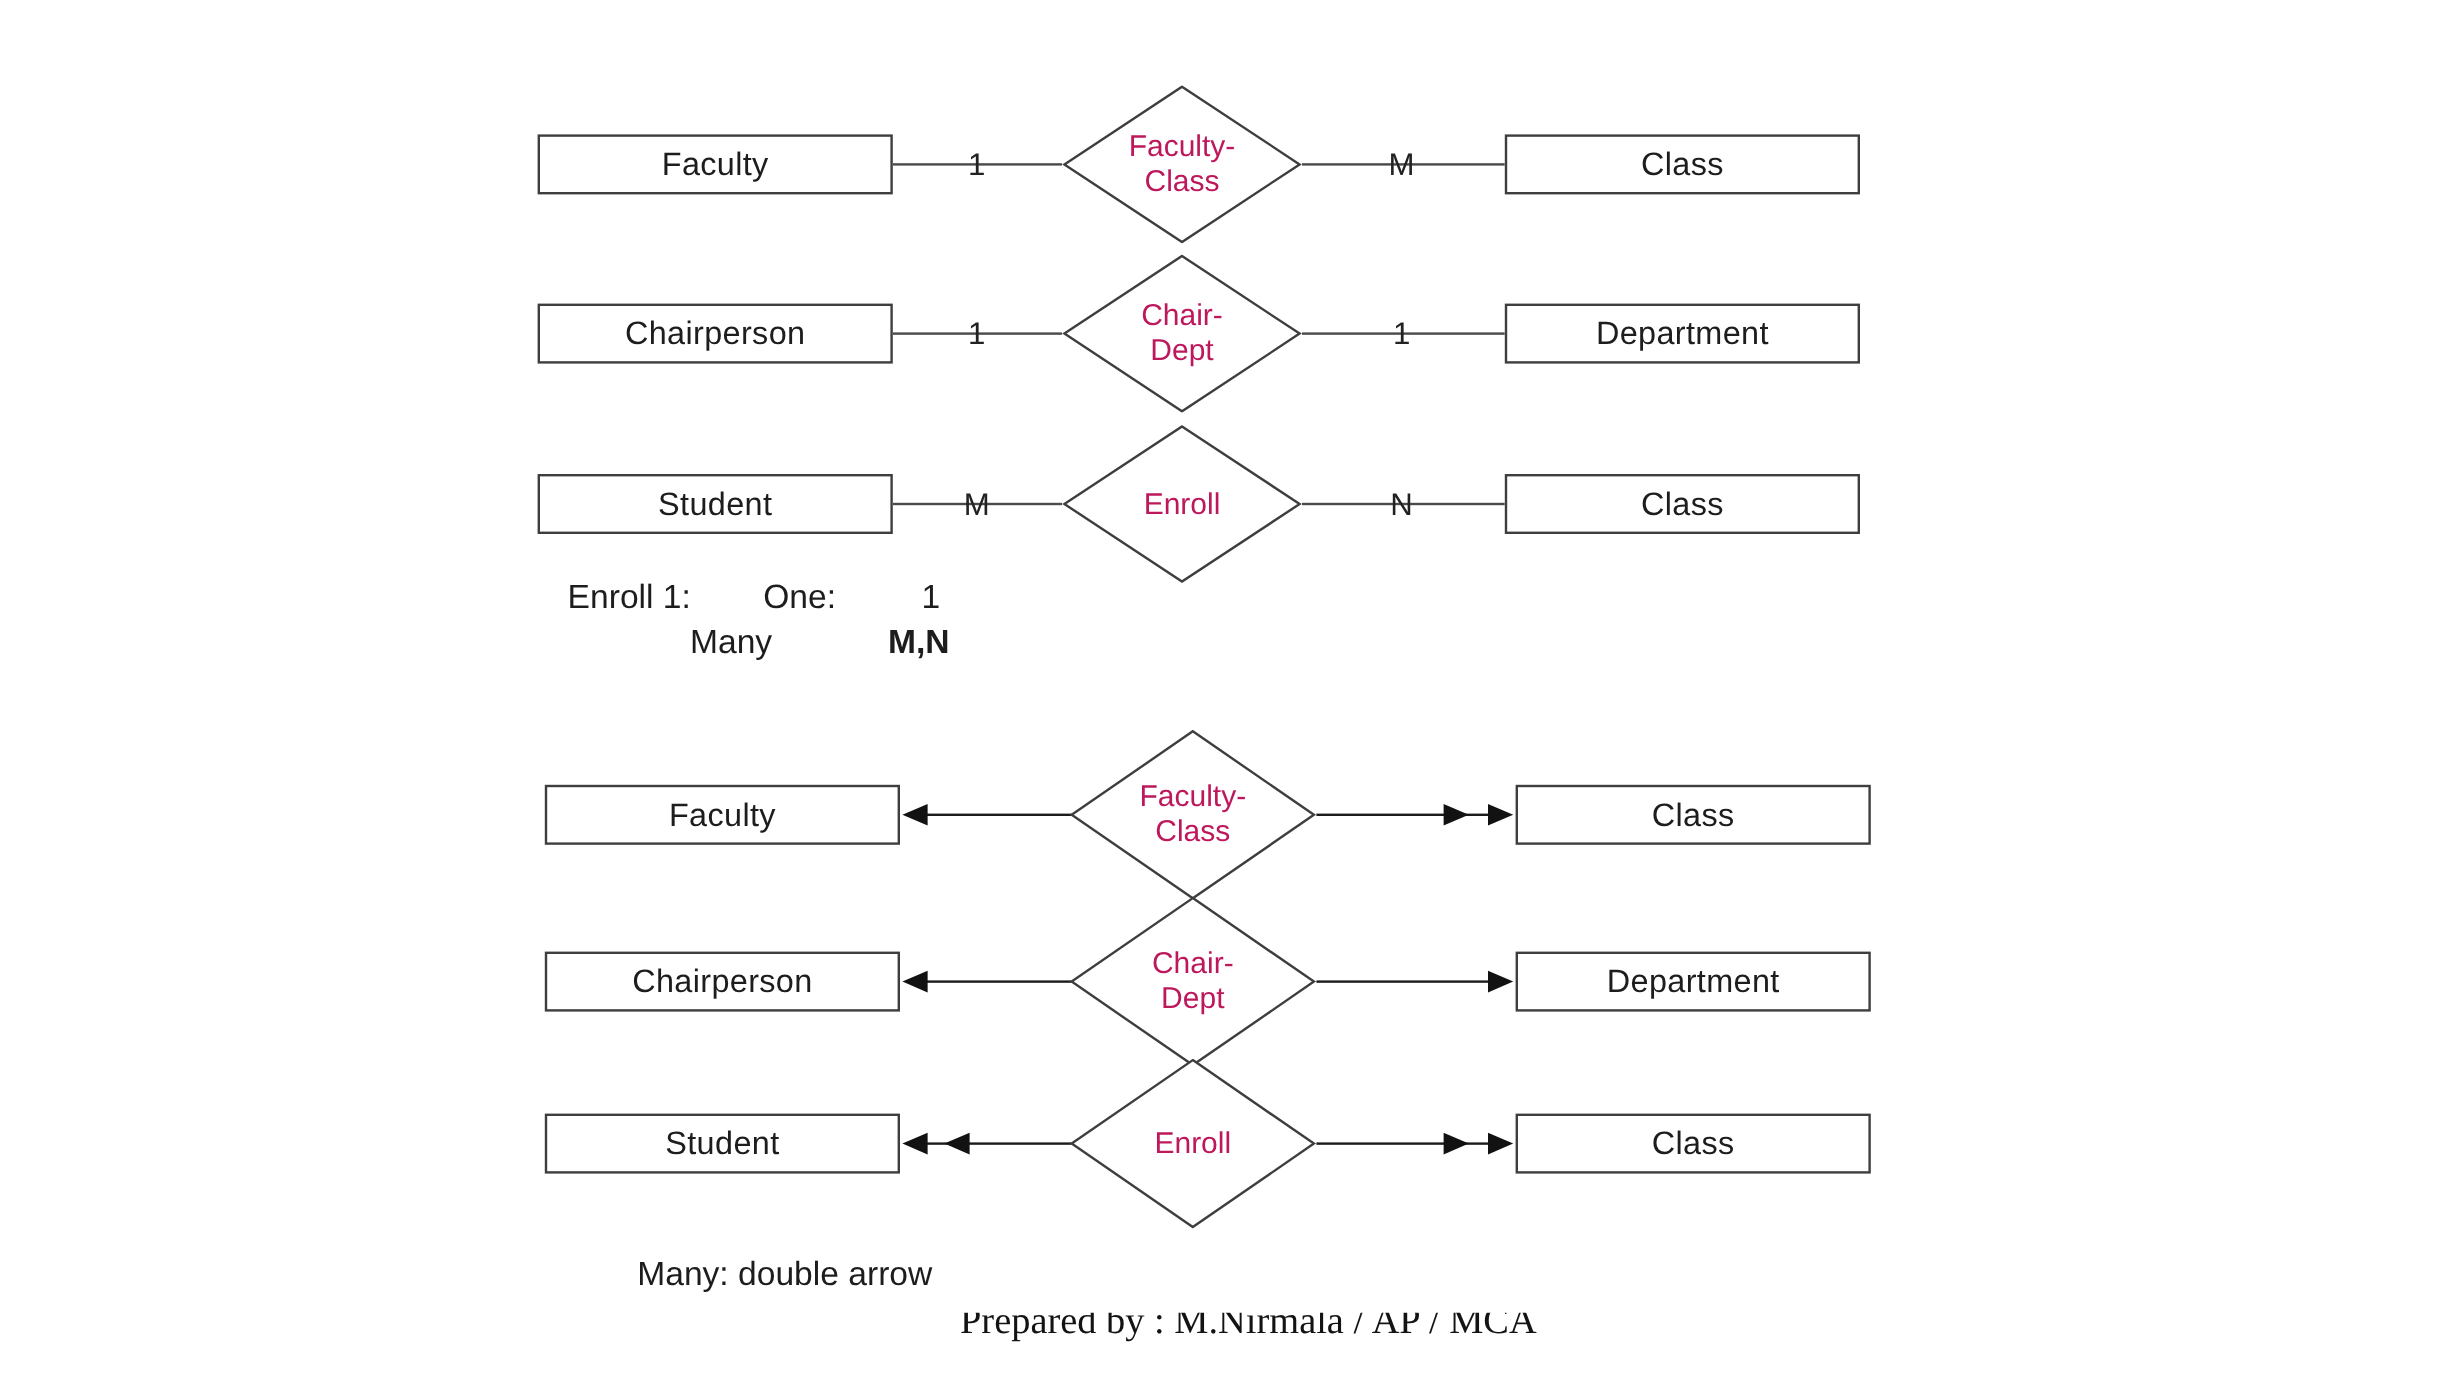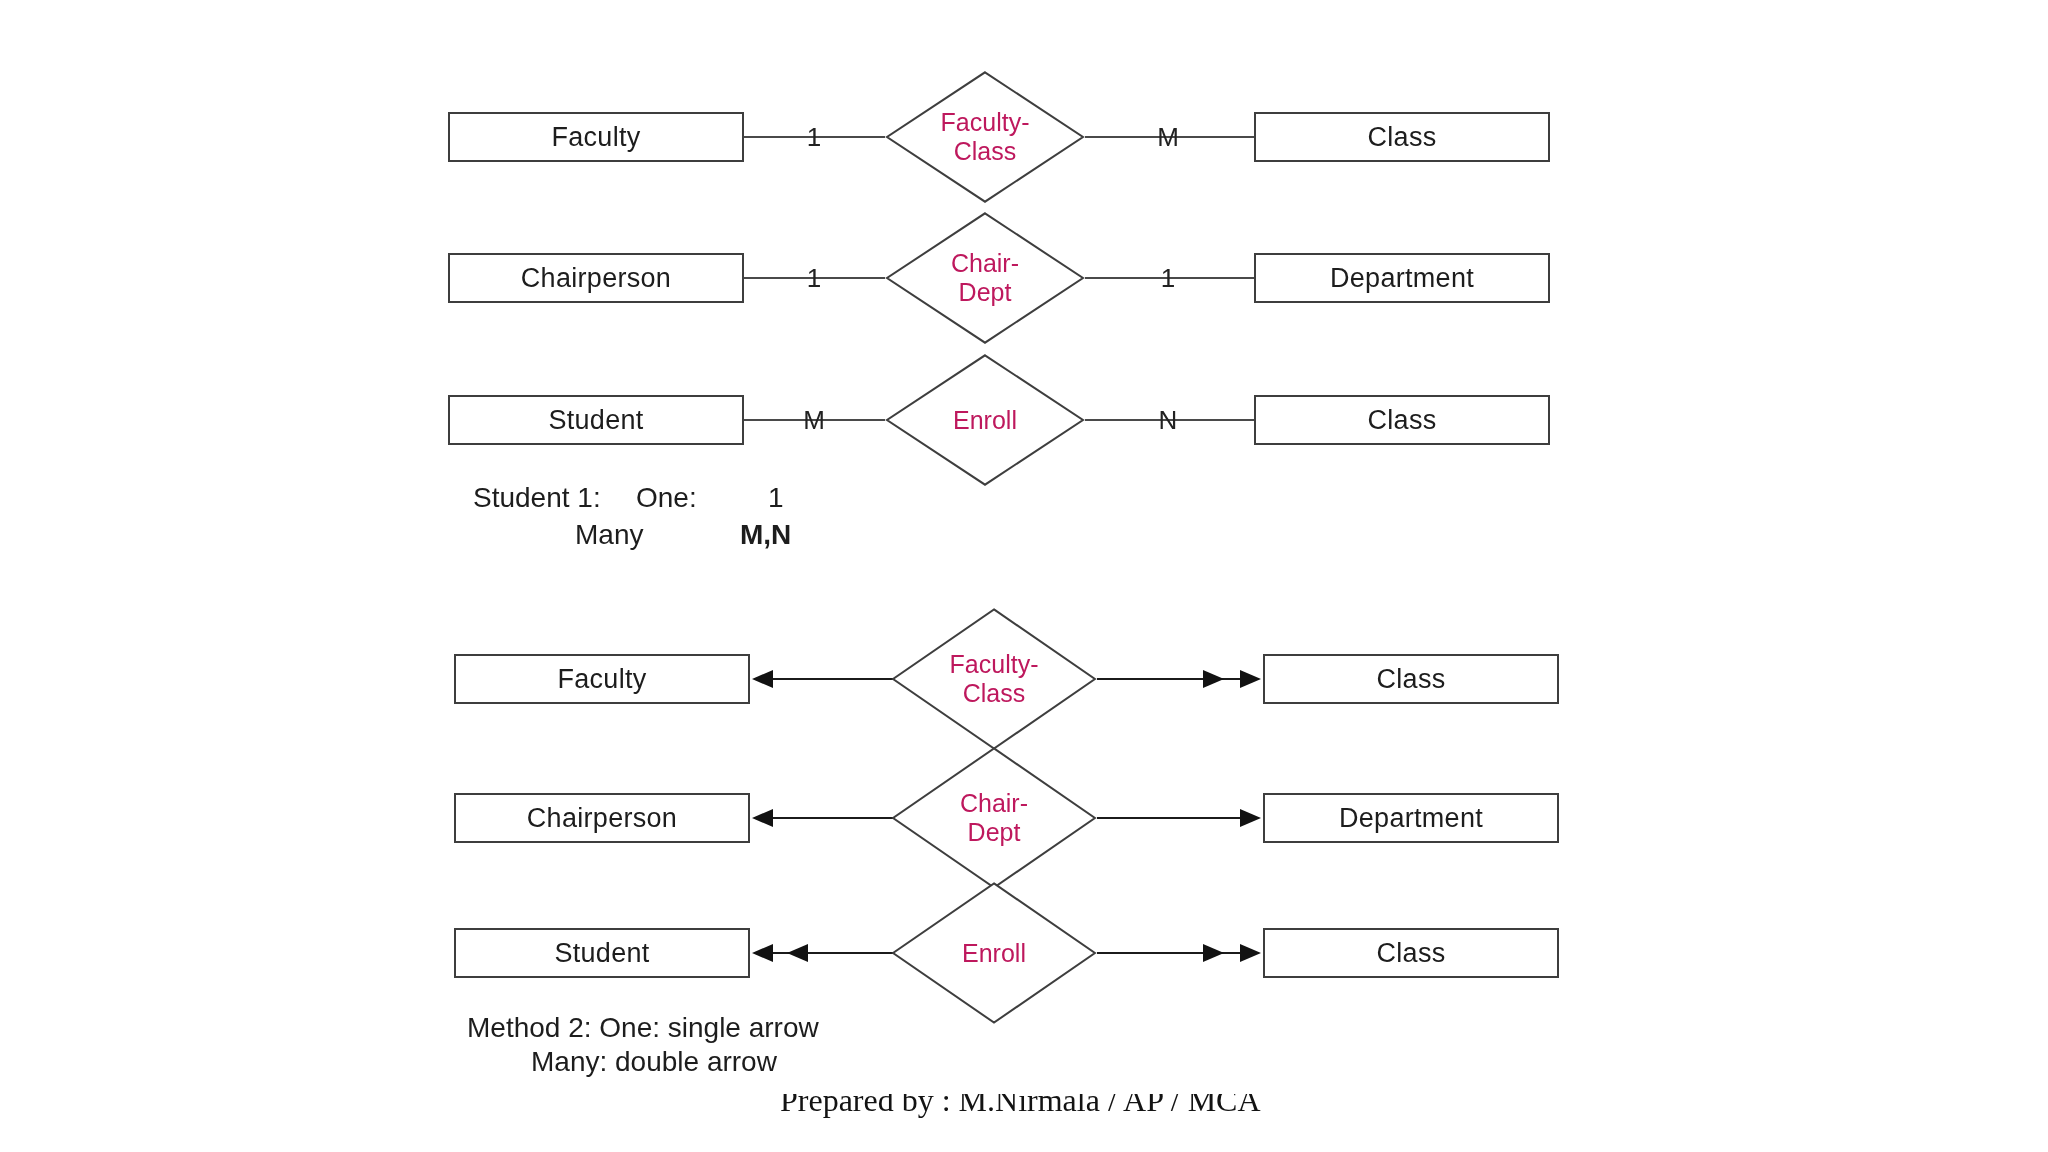--- a/index.html
+++ b/index.html
@@ -28,21 +28,21 @@
   
   .ah-l{position:absolute;width:0;height:0;border-top:9px solid transparent;border-bottom:9px solid transparent;
         border-right:21px solid #121212;}
   .ah-r{position:absolute;width:0;height:0;border-top:9px solid transparent;border-bottom:9px solid transparent;
         border-left:21px solid #121212;}
 
   
   .caption{position:absolute;font-size:28px;color:#1d1d1d;white-space:pre;line-height:32px;}
 
   
-  .footer-clip{position:absolute;left:780px;top:1094px;width:560px;height:38px;overflow:hidden;}
+  .footer-clip{position:absolute;left:800px;top:1094px;width:560px;height:38px;overflow:hidden;}
   .footer-text{display:block;margin-top:-12px;font-family:"Liberation Serif",serif;
                font-size:32px;color:#131313;white-space:pre;}
 </style>
 </head>
 <body>
 
 <div class="canvas">
 
   <div class="hline" style="left:744px;top:136px;width:141px;"></div>
   <div class="hline" style="left:1085px;top:136px;width:169px;"></div>
@@ -90,21 +90,21 @@
       </svg>
     <div class="dlabel">Enroll</div>
   </div>
   <div class="ebox" style="left:448px;top:395px;">
       <span>Student</span>
     </div>
   <div class="ebox" style="left:1254px;top:395px;">
       <span>Class</span>
     </div>
 
-  <span class="caption" style="left:473px;top:482px;">Student 1:</span>
+  <span class="caption" style="left:473px;top:482px;">Enroll 1:</span>
   <span class="caption" style="left:636px;top:482px;">One:</span>
   <span class="caption" style="left:768px;top:482px;">1</span>
   <span class="caption" style="left:575px;top:519px;">Many</span>
   <span class="caption" style="left:740px;top:519px;font-weight:bold;">M,N</span>
 
   <div class="hline dark" style="left:770px;top:678px;width:124px;"></div>
   <div class="hline dark" style="left:1097px;top:678px;width:158px;"></div>
   <div class="ah-l" style="left:752px;top:670px;"></div>
   <div class="ah-r" style="left:1203px;top:670px;"></div>
   <div class="ah-r" style="left:1240px;top:670px;"></div>
@@ -152,20 +152,19 @@
       </svg>
     <div class="dlabel">Enroll</div>
   </div>
   <div class="ebox" style="left:454px;top:928px;">
       <span>Student</span>
     </div>
   <div class="ebox" style="left:1263px;top:928px;">
       <span>Class</span>
     </div>
 
-  <span class="caption" style="left:467px;top:1012px;">Method 2: One: single arrow</span>
   <span class="caption" style="left:531px;top:1046px;">Many: double arrow</span>
 
   <div class="footer-clip">
     <span class="footer-text">Prepared by : M.Nirmala / AP / MCA</span>
   </div>
 
 </div>
 
 </body></html>

